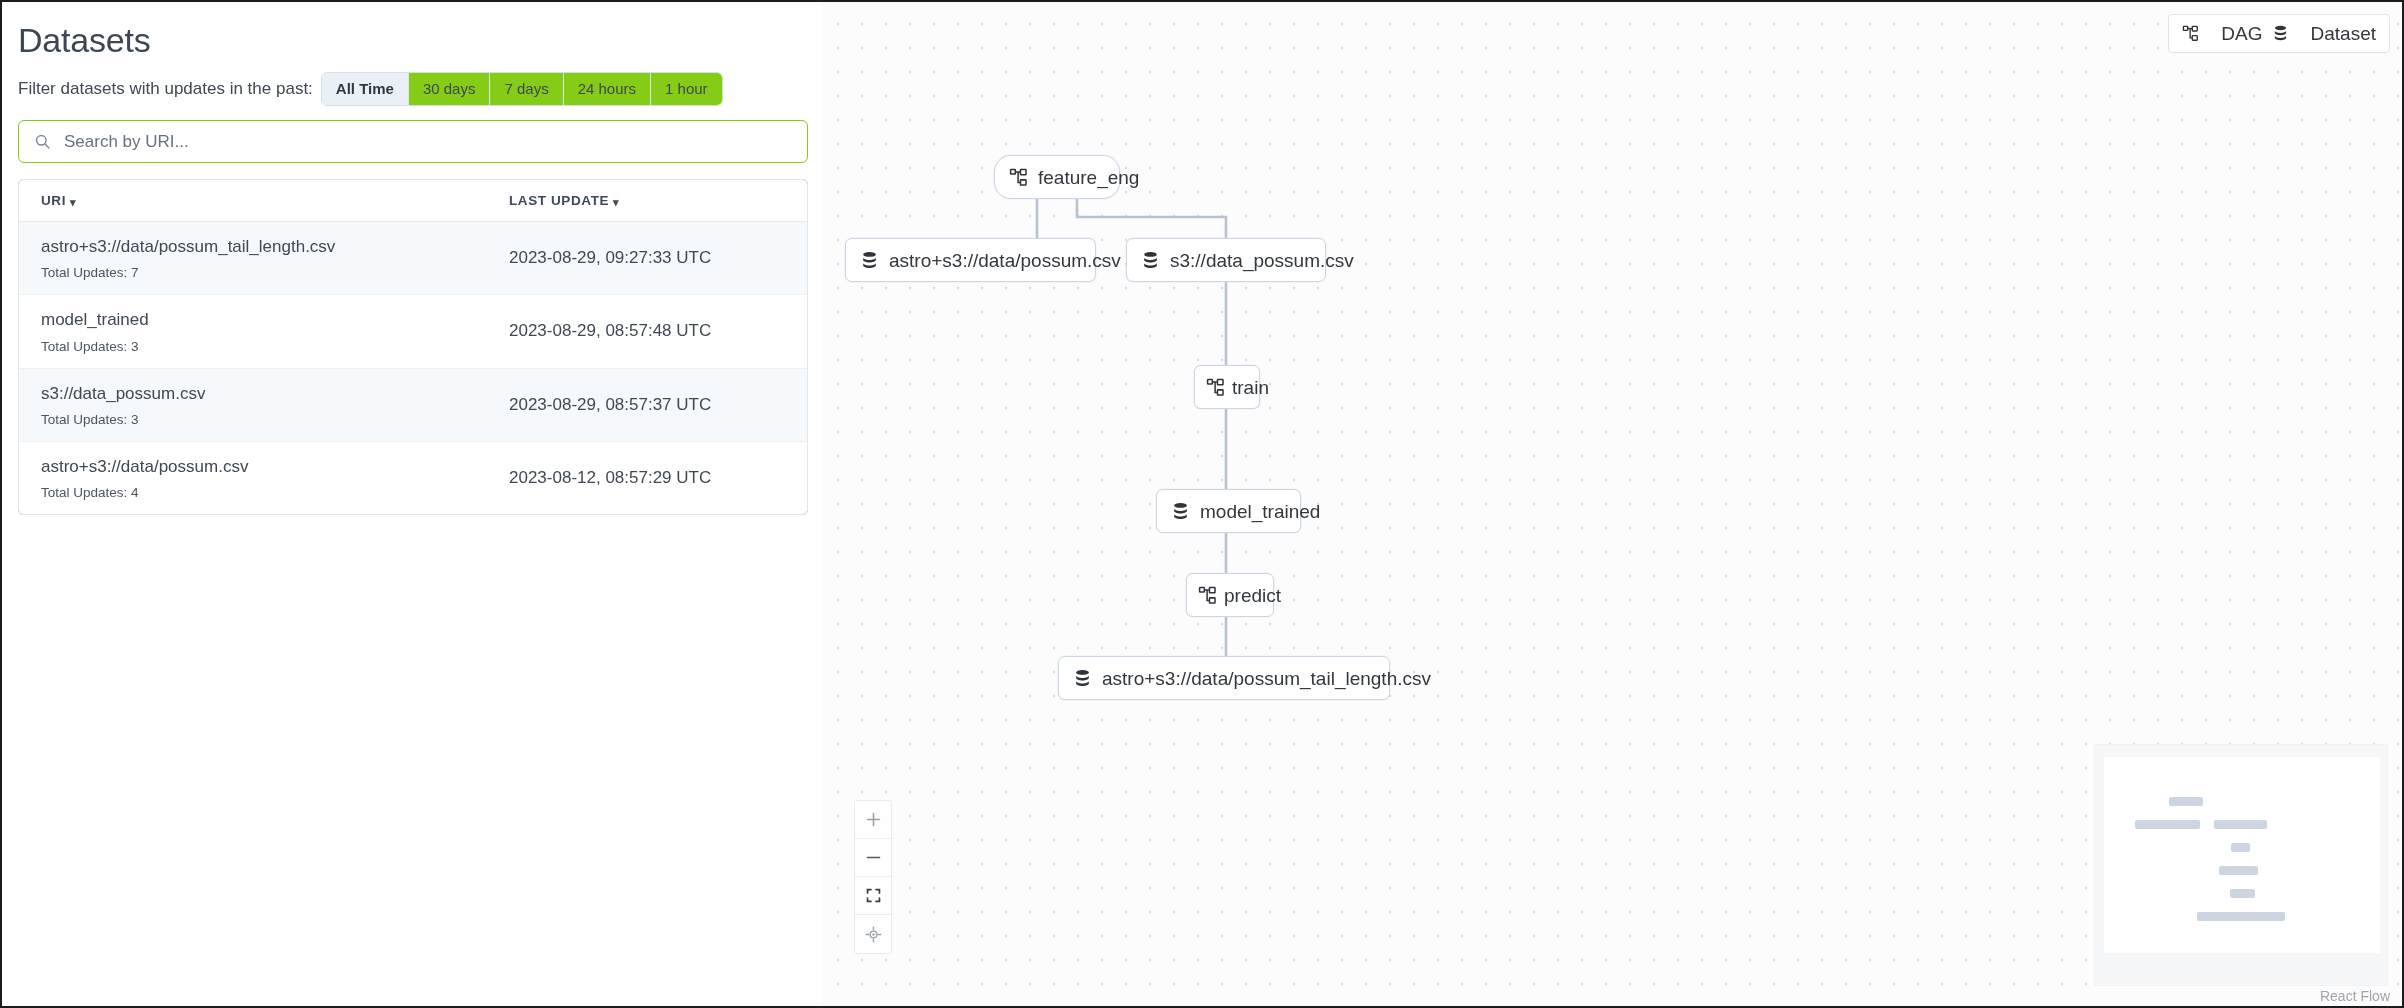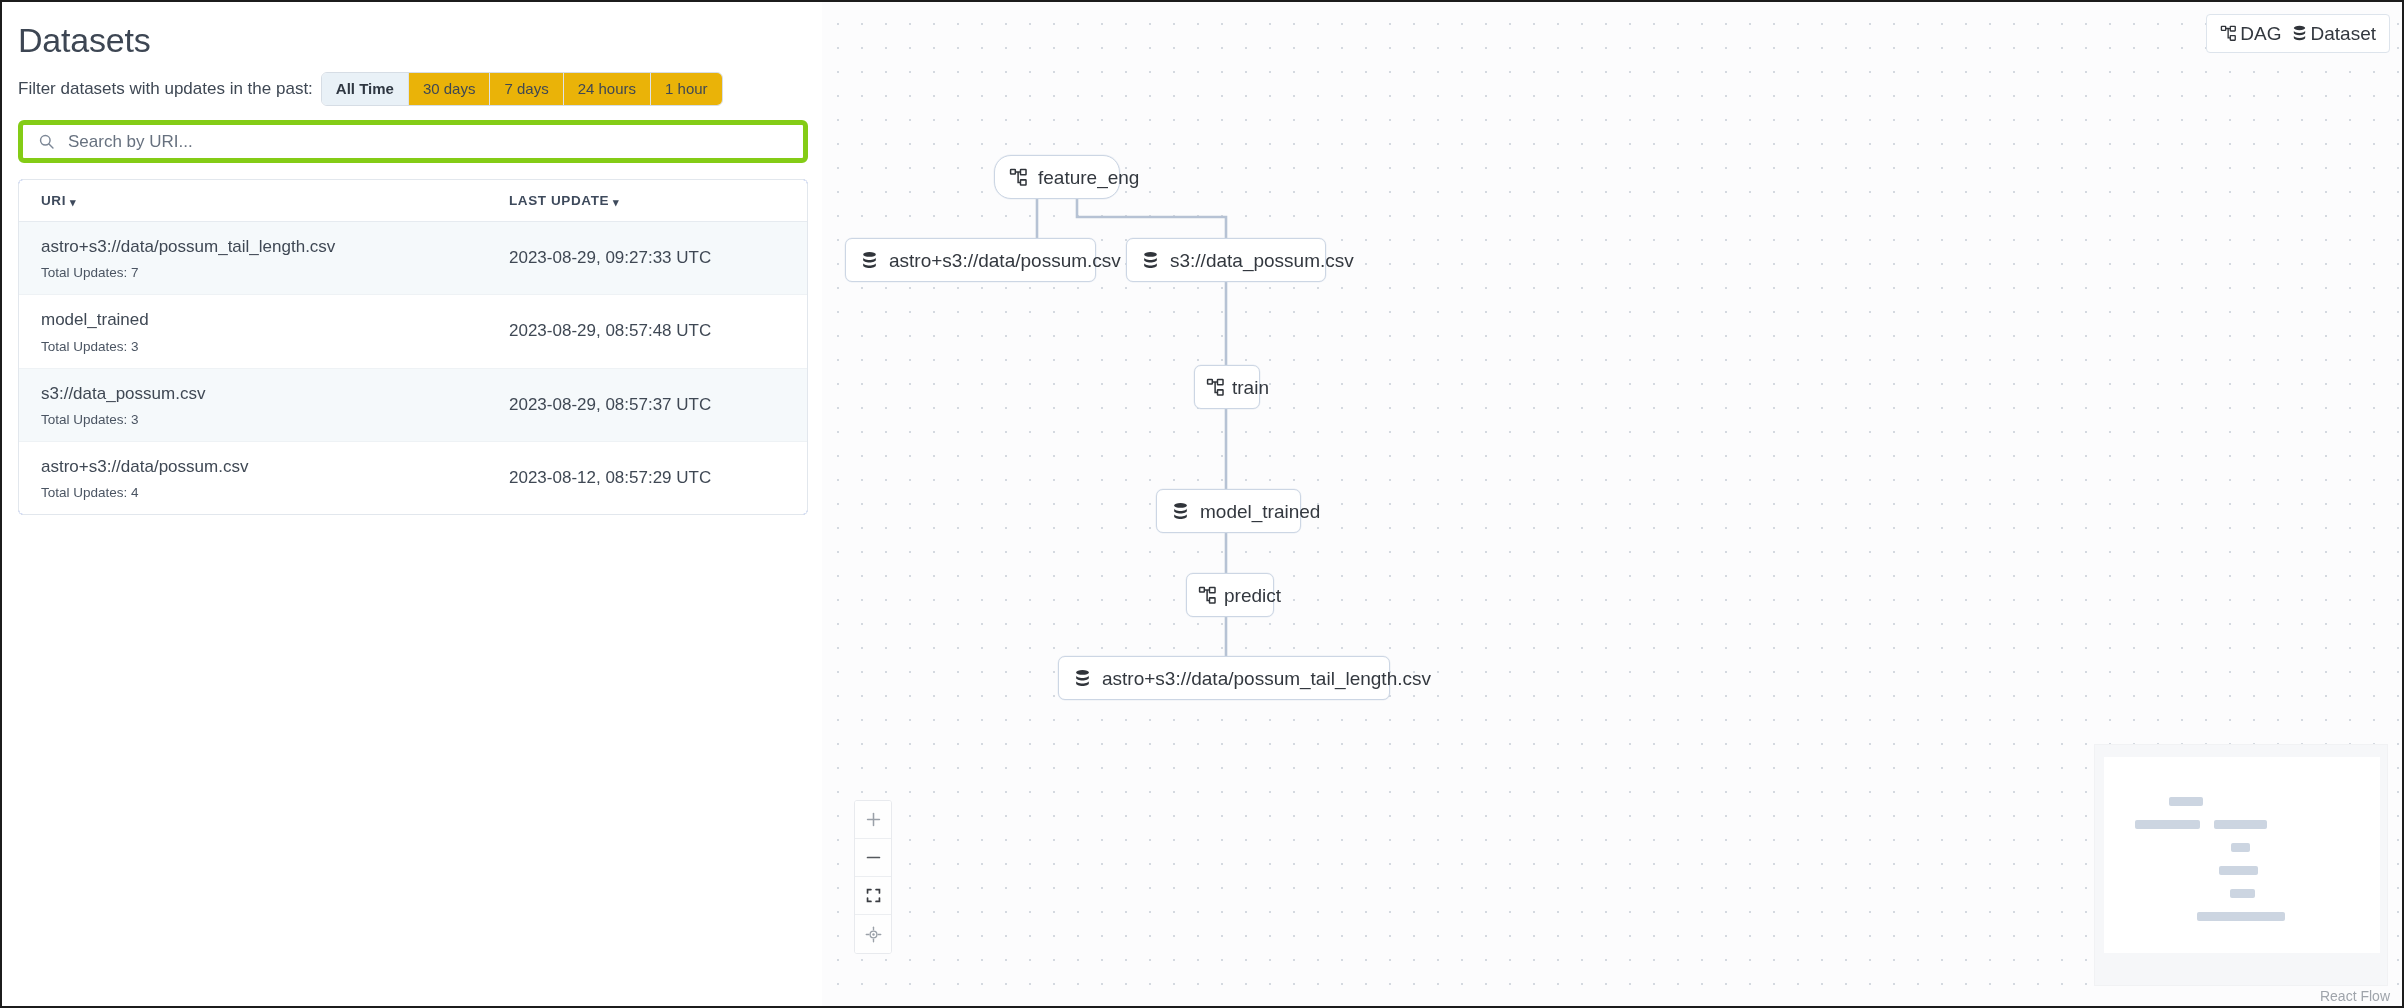--- a/index.html
+++ b/index.html
@@ -52,42 +52,42 @@
     display: flex;
     border: 1px solid #d6dde5;
     border-radius: 6px;
     overflow: hidden;
     background: #ffffff;
   }
   .filter-btn {
     font-family: "Liberation Sans", sans-serif;
     font-size: 15px;
     color: #3f4854;
-    background: #eab308;
+    background: #84cc16;
     border: none;
     border-right: 1px solid #dde3ea;
     padding: 8px 14px 9px 14px;
     cursor: pointer;
     white-space: nowrap;
     line-height: 1;
   }
   .filter-btn:last-child { border-right: none; }
   .filter-btn.active {
     background: #e9f1f7;
     font-weight: bold;
     color: #2f3742;
   }
 
   #search-wrap {
     position: relative;
     margin-top: 14px;
     margin-left: 2px;
     width: 790px;
     height: 43px;
-    border: 5px solid #84cc16;
+    border: 1px solid #84cc16;
     border-radius: 6px;
     background: #ffffff;
     display: flex;
     align-items: center;
   }
   #search-icon {
     width: 17px; height: 17px;
     margin-left: 15px;
     flex: none;
     color: #7c8796;
@@ -205,21 +205,21 @@
     right: 12px; top: 12px;
     display: flex;
     align-items: center;
     gap: 9px;
     background: #ffffff;
     border: 1px solid #dde4ec;
     border-radius: 4px;
     padding: 9px 13px;
     z-index: 6;
   }
-  .legend-item { display: flex; align-items: center; gap: 3px; }
+  .legend-item { display: flex; align-items: center; gap: 22px; }
   .legend-item .n-ico { width: 17px; height: 17px; color: #30343a; flex: none; }
   .legend-item span { font-size: 19px; color: #33383f; line-height: 1; }
 
   #controls {
     position: absolute;
     left: 32px; bottom: 52px;
     width: 38px;
     border: 1px solid #e8eaee;
     border-radius: 3px;
     background: #ffffff;

